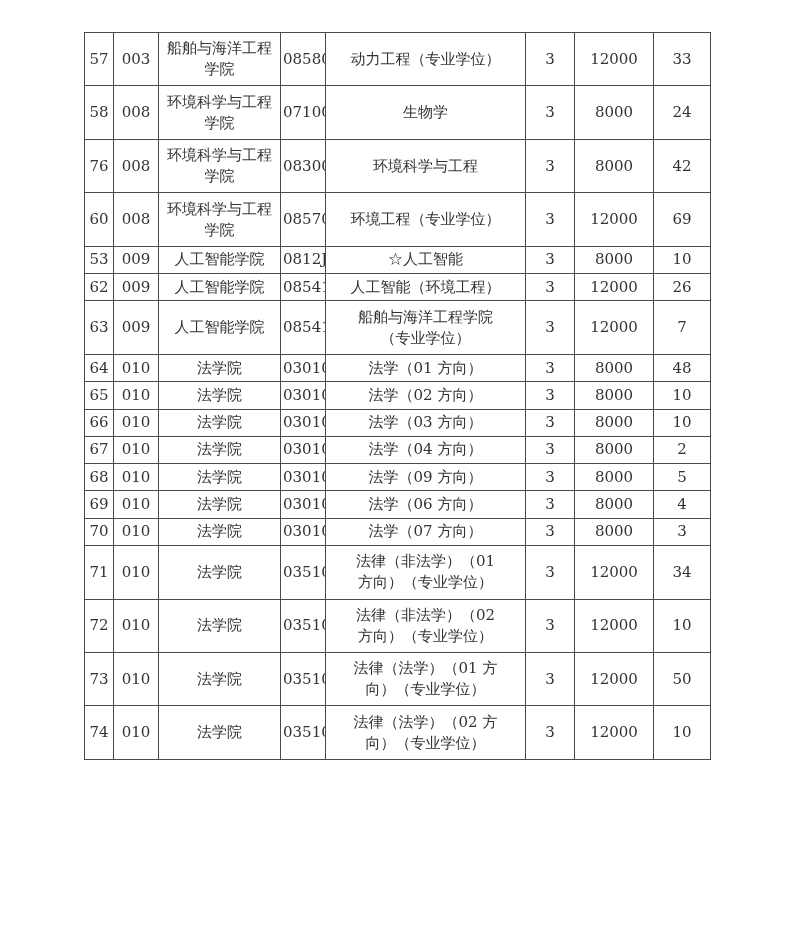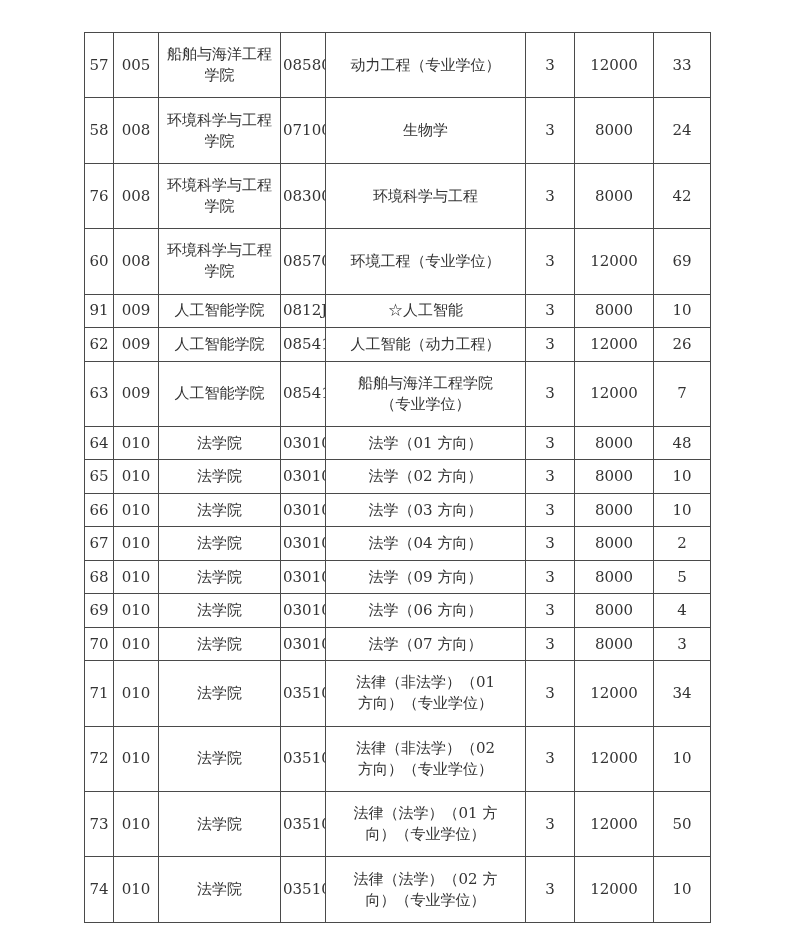--- a/index.html
+++ b/index.html
@@ -16,21 +16,21 @@
   }
   .table-wrap {
     position: absolute;
     left: 84px;
     top: 32px;
   }
   table.doc-table {
     border-collapse: collapse;
     table-layout: fixed;
     width: 626px;
-    height: 891px;
+    height: 728px;
   }
   table.doc-table td {
     border: 1px solid var(--border-color, #4a4a4a);
     text-align: center;
     vertical-align: middle;
     font-size: 15px;
     color: var(--text-color, #333333);
     line-height: 1.4;
     padding: 0 2px;
     white-space: pre-line;
@@ -48,21 +48,21 @@
       <col style="width:122px">
       <col style="width:45px">
       <col style="width:200px">
       <col style="width:49px">
       <col style="width:79px">
       <col style="width:57px">
     </colgroup>
     <tbody>
         <tr>
     <td>57</td>
-    <td>005</td>
+    <td>003</td>
     <td>船舶与海洋工程学院</td>
     <td>085802</td>
     <td>动力工程（专业学位）</td>
     <td>3</td>
     <td>12000</td>
     <td>33</td>
   </tr>
         <tr>
     <td>58</td>
     <td>008</td>
@@ -87,35 +87,35 @@
     <td>60</td>
     <td>008</td>
     <td>环境科学与工程学院</td>
     <td>085701</td>
     <td>环境工程（专业学位）</td>
     <td>3</td>
     <td>12000</td>
     <td>69</td>
   </tr>
         <tr>
-    <td>91</td>
+    <td>53</td>
     <td>009</td>
     <td>人工智能学院</td>
     <td>0812J1</td>
     <td>☆人工智能</td>
     <td>3</td>
     <td>8000</td>
     <td>10</td>
   </tr>
         <tr>
     <td>62</td>
     <td>009</td>
     <td>人工智能学院</td>
     <td>085410</td>
-    <td>人工智能（动力工程）</td>
+    <td>人工智能（环境工程）</td>
     <td>3</td>
     <td>12000</td>
     <td>26</td>
   </tr>
         <tr>
     <td>63</td>
     <td>009</td>
     <td>人工智能学院</td>
     <td>085411</td>
     <td>船舶与海洋工程学院

